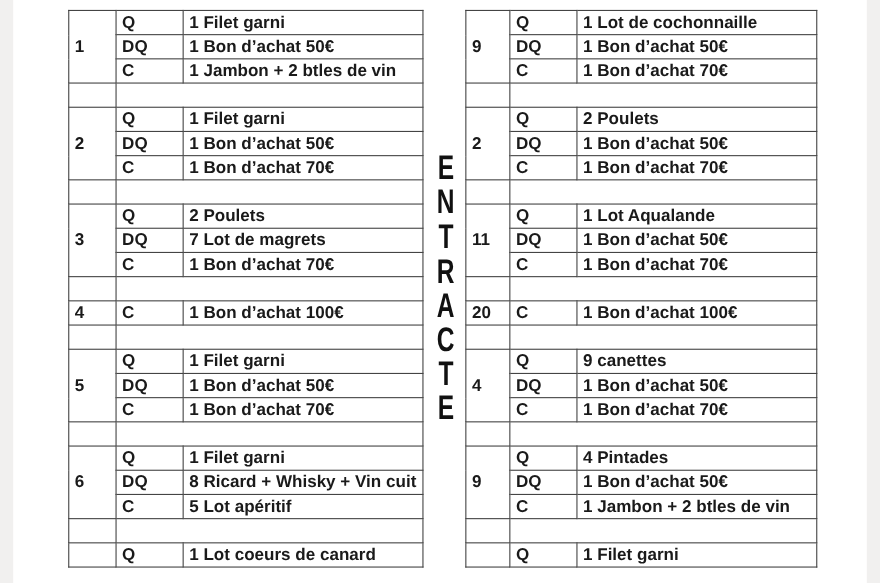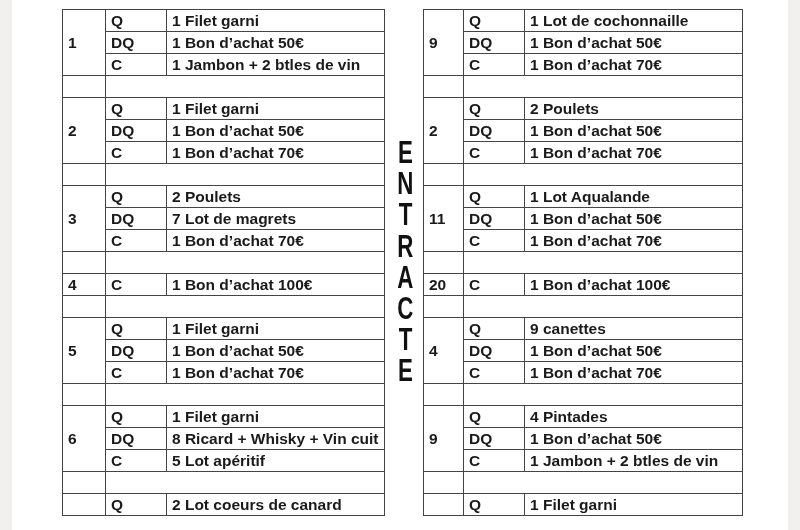--- a/index.html
+++ b/index.html
@@ -148,21 +148,21 @@
           <td>C</td>
           <td>5 Lot apéritif</td>
         </tr>
         <tr class="spacer">
           <td></td>
           <td colspan="2"></td>
         </tr>
         <tr>
           <td class="num" rowspan="1"></td>
           <td>Q</td>
-          <td>2 Lot coeurs de canard</td>
+          <td>1 Lot coeurs de canard</td>
         </tr>
       </tbody>
   </table>
 
   <div class="entracte">
       <span>E</span>
       <span>N</span>
       <span>T</span>
       <span>R</span>
       <span>A</span>

